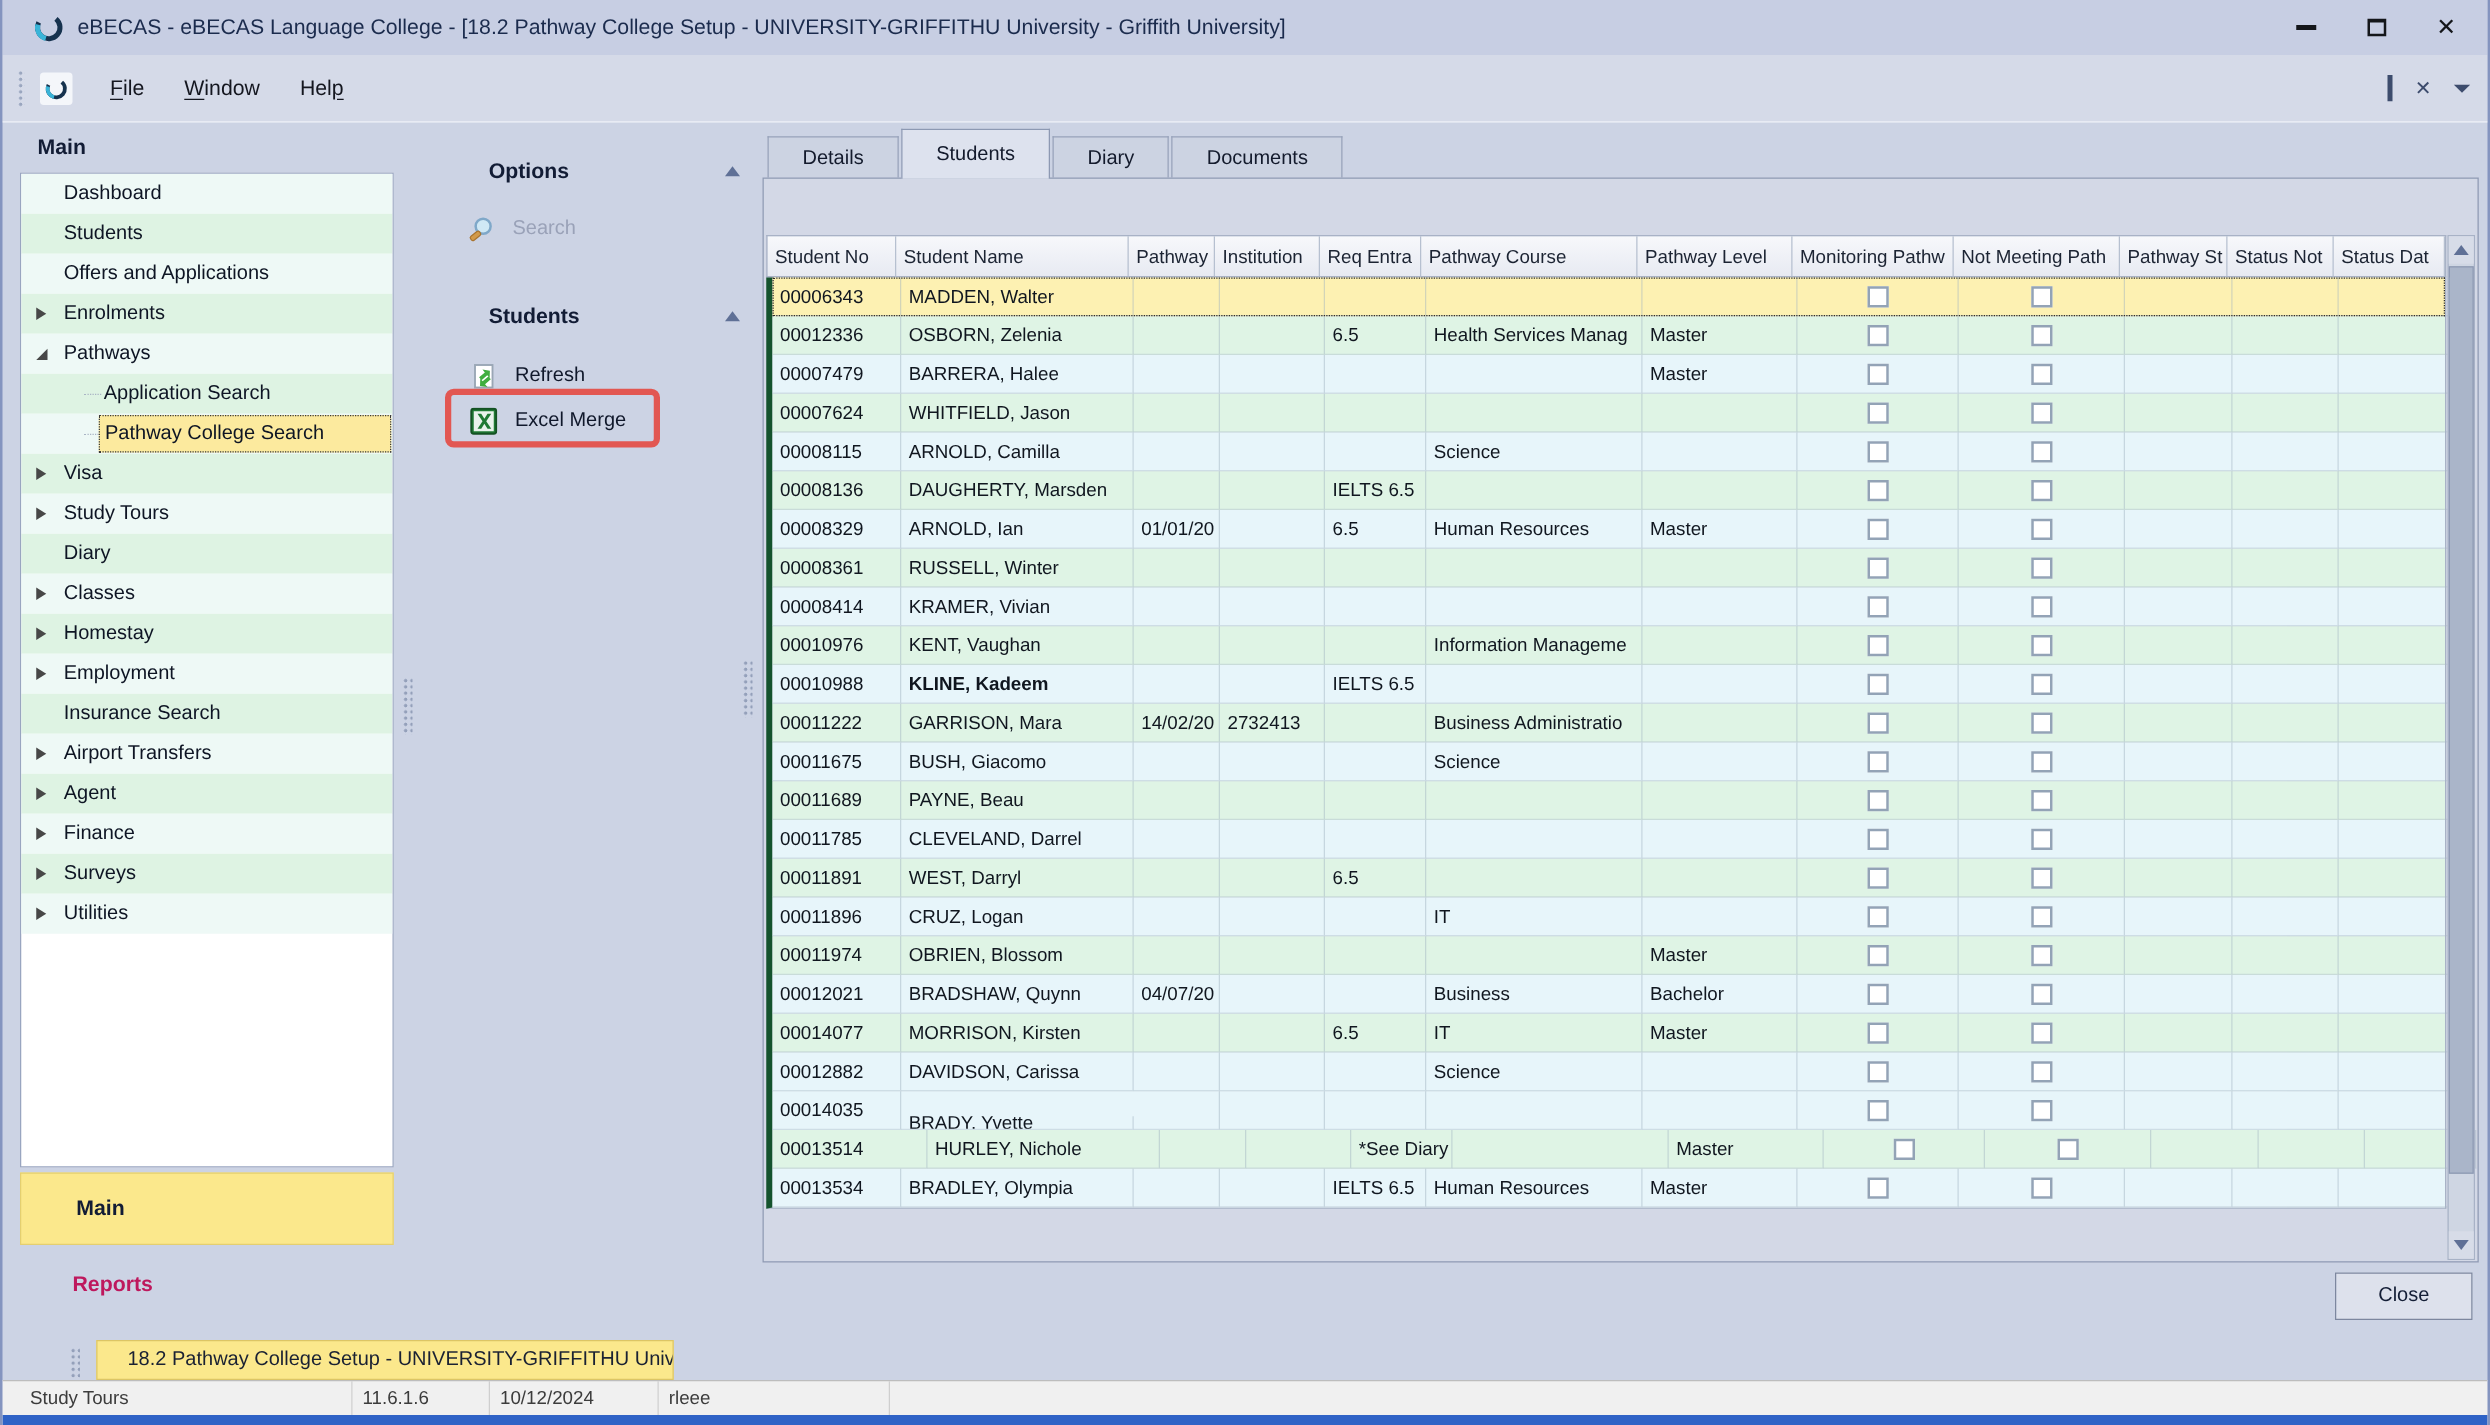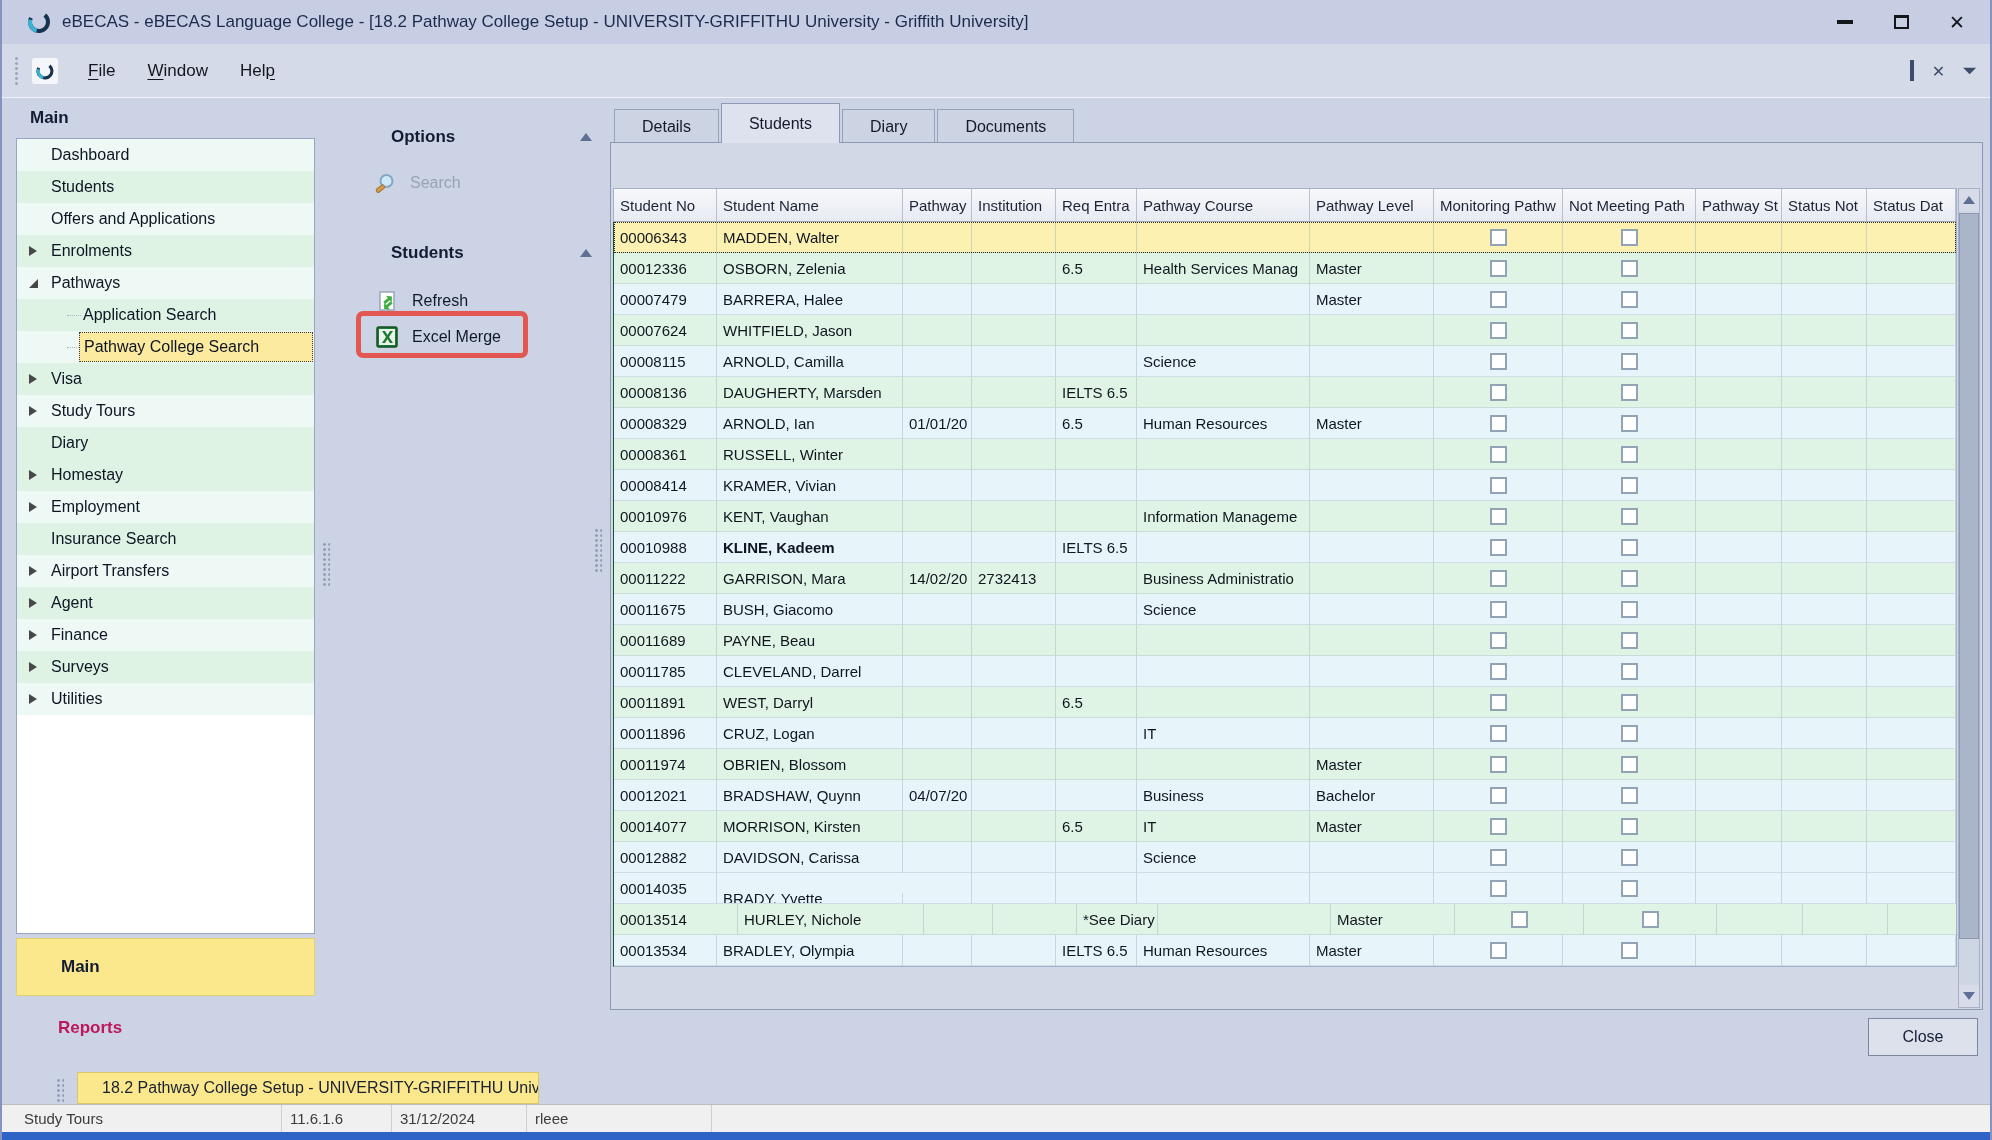--- a/index.html
+++ b/index.html
@@ -61,21 +61,21 @@
   .excel-merge-box{position:absolute;left:354px;top:311px;width:172px;height:47px;border:5px solid #e25752;border-radius:7px;}
   
   .tabs{position:absolute;left:612px;top:104px;height:39px;display:flex;align-items:flex-end;}
   .tab{height:34px;padding:0 27px;background:#ccd3e2;border:1px solid #97a2ba;border-bottom:none;display:flex;align-items:center;font-size:16px;color:#131a2c;margin-right:2px;cursor:default;}
   .tab.active{height:40px;background:#dde2ee;border-color:#8d99b3;position:relative;z-index:3;}
   .main-panel{position:absolute;left:608px;top:142px;width:1373px;height:868px;background:#d3d8e6;border:1px solid #8d99b3;}
   
   .grid{position:absolute;left:611px;top:188px;width:1344px;}
   .grid-header{display:flex;height:34px;background:linear-gradient(#f7f8fb,#e7eaf2);border:1px solid #a8b2c6;border-bottom:1px solid #9aa5ba;}
   .gh-cell{flex:0 0 auto;display:flex;align-items:center;padding-left:6px;font-size:15px;color:#1c2433;border-right:1px solid #b6c0d0;overflow:hidden;white-space:nowrap;}
-  .grid-body{border-left:1px solid #14532d;border-right:1px solid #a8b2c6;border-bottom:1px solid #a8b2c6;text-align:right;}
+  .grid-body{border-left:5px solid #14532d;border-right:1px solid #a8b2c6;border-bottom:1px solid #a8b2c6;text-align:right;}
   .g-row{display:flex;height:31px;}
   .g-row.stripe-blue{background:#e7f5fa;}
   .g-row.stripe-green{background:#dff4e5;}
   .g-row.selected{background:#fdf1b2;outline:1px dotted #2a2a2a;outline-offset:-1px;position:relative;z-index:2;}
   .g-cell{flex:0 0 auto;display:flex;align-items:center;padding-left:6px;font-size:15px;color:#10161f;border-right:1px solid rgba(160,178,192,.45);border-bottom:1px solid rgba(168,184,198,.4);overflow:hidden;white-space:nowrap;}
   .g-cell.center{justify-content:center;padding-left:0;}
   .cbx{width:17px;height:17px;background:#ffffff;border:2px solid #93a3b6;}
   
   .vscroll{position:absolute;left:1956px;top:188px;width:22px;height:820px;background:#cfd6e3;border:1px solid #a8b2c6;}
   .vs-btn{position:absolute;left:0;width:20px;height:22px;background:#d7dce8;display:flex;align-items:center;justify-content:center;}
@@ -173,20 +173,26 @@
       <div class="tree-label">Visa</div>
     </div>
     <div class="tree-row stripe-a">
       <div class="tw-arrow">
         <div class="arr-collapsed"></div>
       </div>
       <div class="tree-label">Study Tours</div>
     </div>
     <div class="tree-row stripe-b">
       <div class="tree-label">Diary</div>
+    </div>
+    <div class="tree-row stripe-a">
+      <div class="tw-arrow">
+        <div class="arr-collapsed"></div>
+      </div>
+      <div class="tree-label">Classes</div>
     </div>
     <div class="tree-row stripe-b">
       <div class="tw-arrow">
         <div class="arr-collapsed"></div>
       </div>
       <div class="tree-label">Homestay</div>
     </div>
     <div class="tree-row stripe-a">
       <div class="tw-arrow">
         <div class="arr-collapsed"></div>
@@ -729,17 +735,17 @@
       <span class="tri-down"></span>
     </div>
 </div>
 
 <div class="close-btn">Close</div>
 <div class="splitter-grip task-grip" style="height:24px;"></div>
 <div class="task-tab">18.2 Pathway College Setup - UNIVERSITY-GRIFFITHU  Univer...</div>
 <div class="statusbar" id="status-bar">
     <div class="status-seg" style="width: 280px;">Study Tours</div>
     <div class="status-seg pad-sm" style="width: 110px;">11.6.1.6</div>
-    <div class="status-seg pad-sm" style="width: 135px;">31/12/2024</div>
+    <div class="status-seg pad-sm" style="width: 135px;">10/12/2024</div>
     <div class="status-seg pad-sm" style="width: 185px;">rleee</div>
     <div class="status-seg fill"></div>
   </div>
 <div class="bottom-band"></div>
 
 </body></html>

